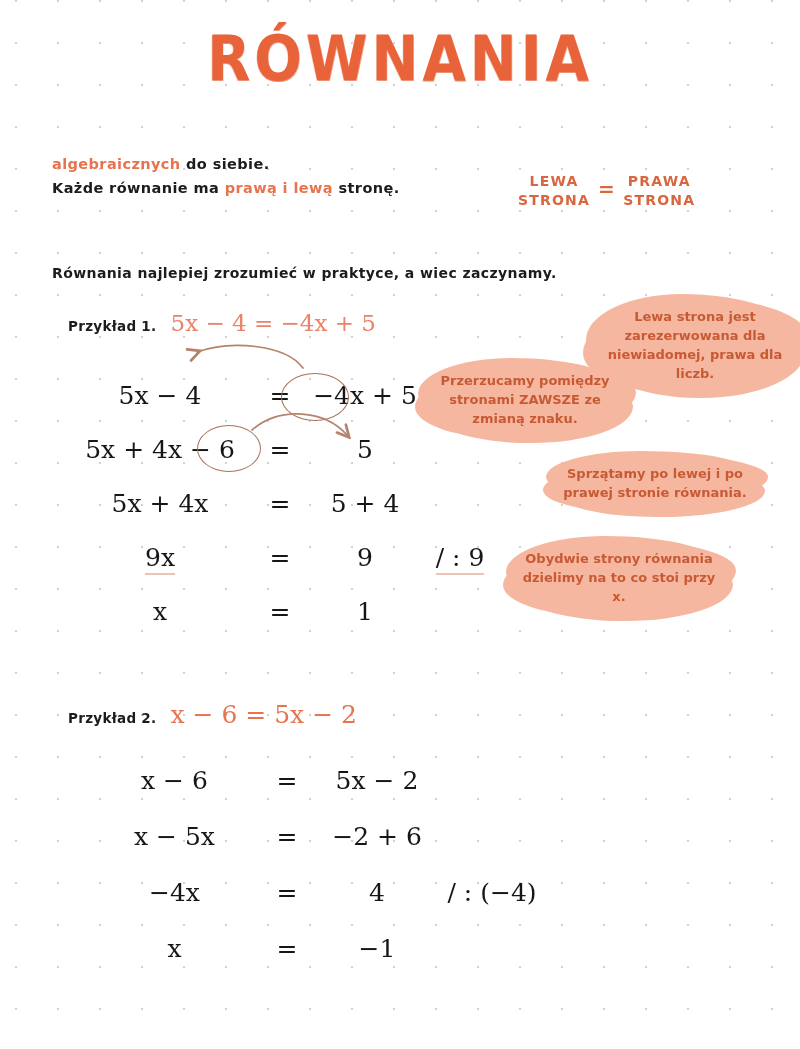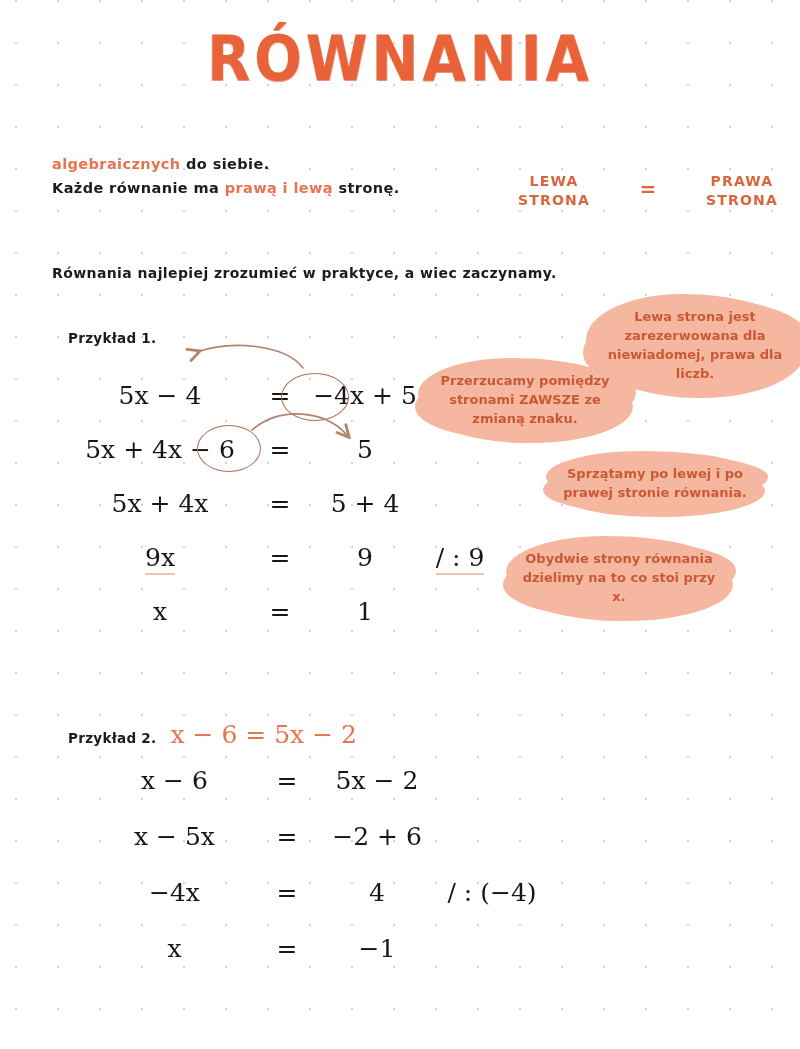--- a/index.html
+++ b/index.html
@@ -58,22 +58,22 @@
   #intro .ln { white-space: nowrap; }
 
   
   #sides {
     position: absolute;
     left: 518px;
     top: 172px;
     width: 260px;
     display: flex;
     align-items: center;
-    justify-content: space-between;
-    gap: 16px;
+    justify-content: flex-start;
+    gap: 8px;
     color: #D9663F;
   }
   #sides .col {
     font-size: 14px;
     line-height: 19px;
     text-align: center;
     letter-spacing: 1.2px;
     font-weight: bold;
   }
   #sides .eqsign {
@@ -90,21 +90,20 @@
     font-size: 14px;
     color: #1c1c1c;
   }
 
   
   .ex-head {
     position: absolute;
     display: flex;
     align-items: baseline;
     gap: 14px;
-    margin-top: 20px;
   }
   .ex-label {
     font-size: 13.5px;
     color: #1c1c1c;
     font-weight: bold;
     font-family: "DejaVu Sans", sans-serif;
     letter-spacing: 0.3px;
   }
   .ex-eq {
     font-family: "DejaVu Serif", serif;
@@ -222,20 +221,21 @@
     <div class="col">
       <div>PRAWA</div>
       <div>STRONA</div>
     </div>
   </div>
 
   <div id="leadin" class="hand">Równania najlepiej zrozumieć w praktyce, a wiec zaczynamy.</div>
 
   <div id="ex1-head" class="ex-head">
     <span class="ex-label hand">Przykład 1.</span>
+    <span class="ex-eq">5x − 4 = −4x + 5</span>
   </div>
 
   <div id="ex1-grid" class="eqgrid">
     <div class="eqrow">
       <span class="lhs">5x − 4</span>
       <span class="op">=</span>
       <span class="rhs">−4x + 5</span>
       <span class="note"></span>
     </div>
     <div class="eqrow">

